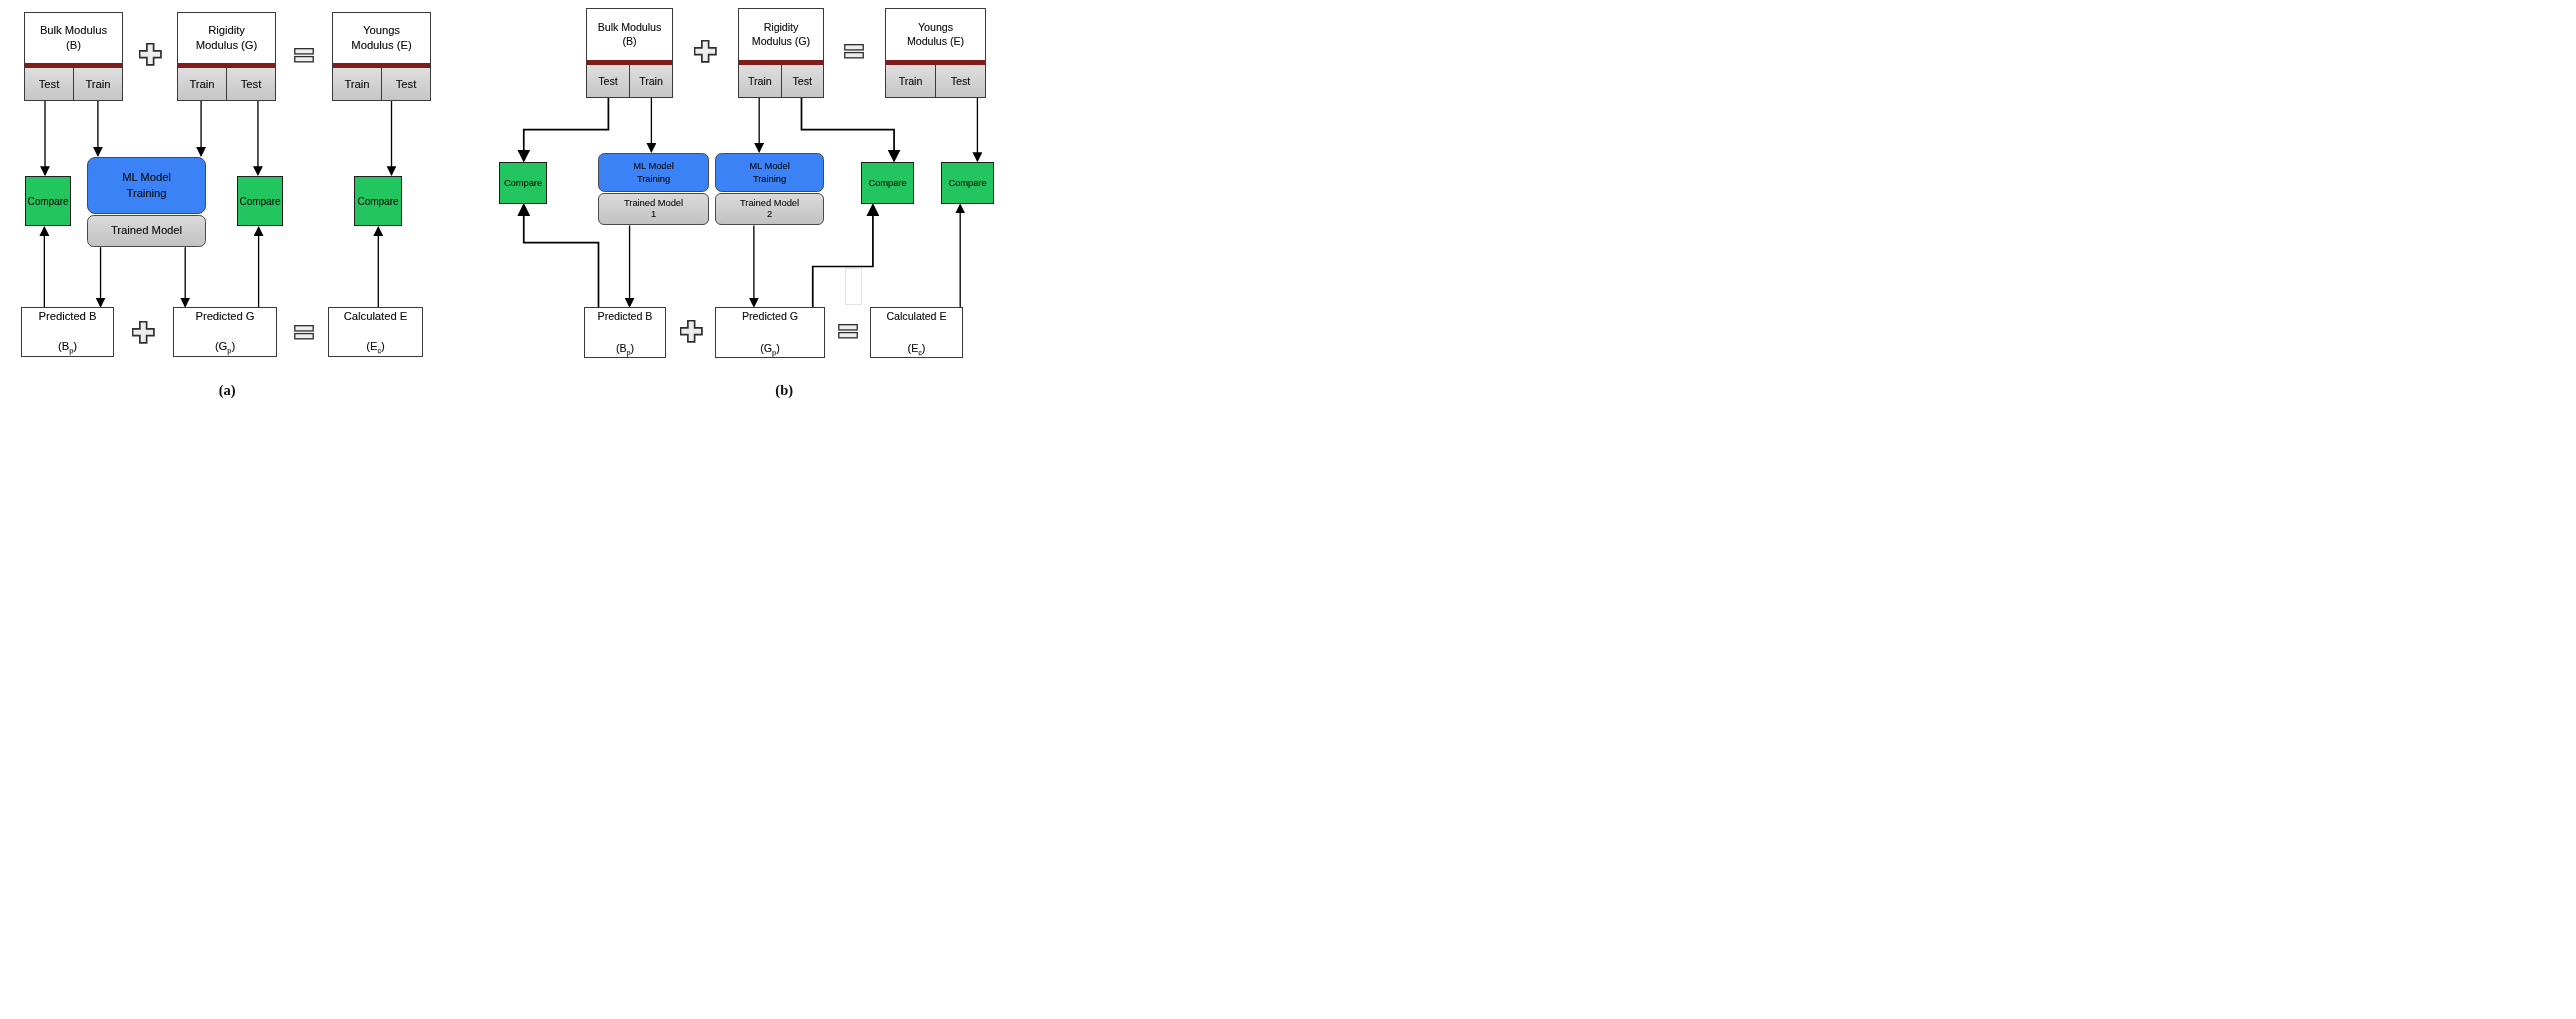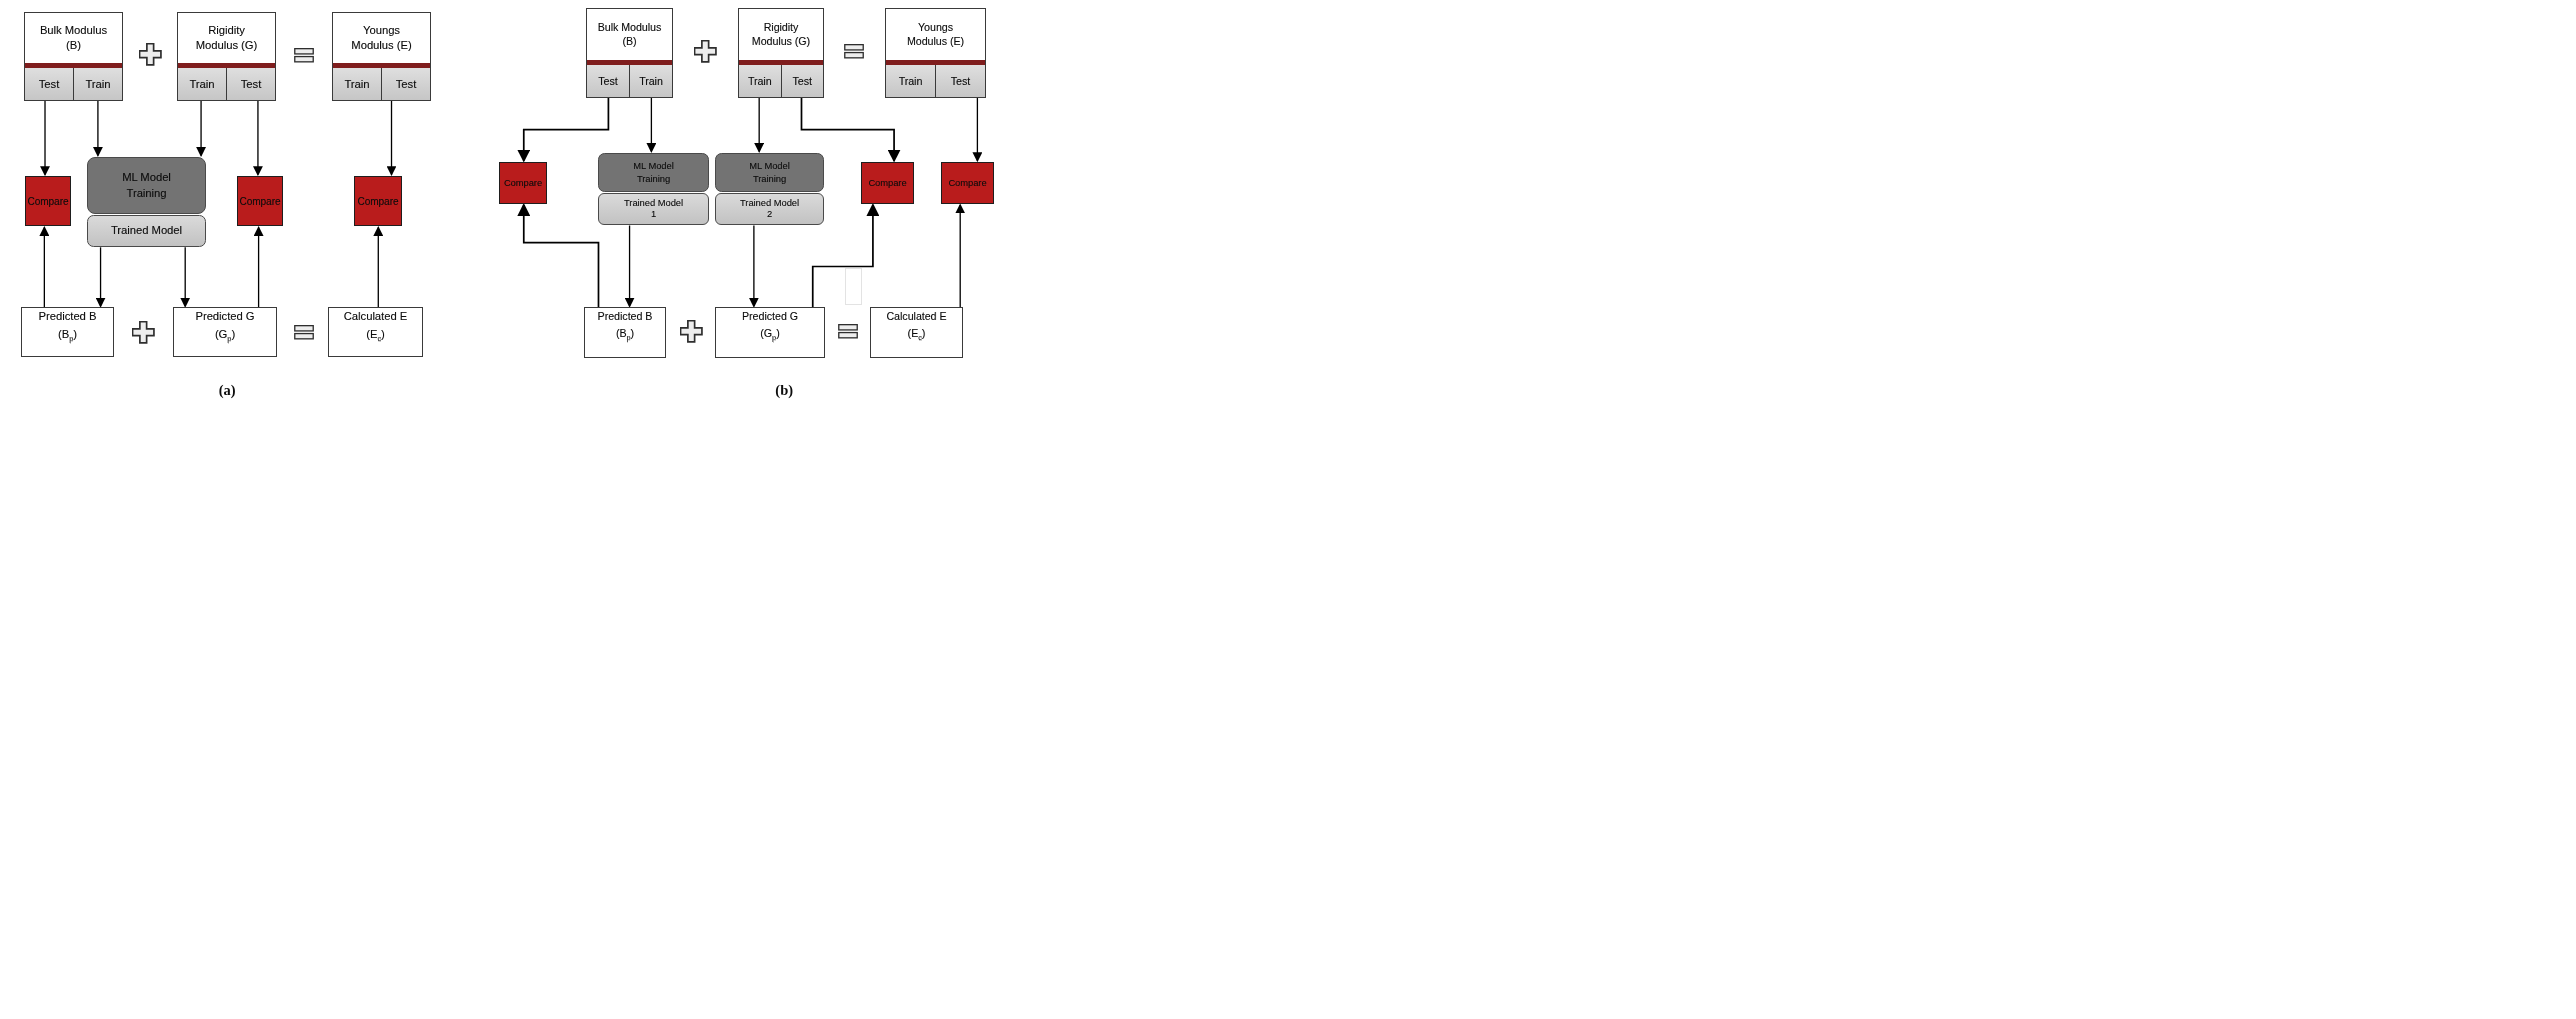--- a/index.html
+++ b/index.html
@@ -13,36 +13,36 @@
   .mod-title{display:flex;flex-direction:column;justify-content:center;align-items:center;
              text-align:center;font-size:11.2px;line-height:1.3;height:50px}
   .pb .mod-title{font-size:10.6px;height:51px}
   .mod-cells{display:flex;height:32px;border-top:5px solid #7f1d1d}
   .pb .mod-cells{height:32px}
   .cell{flex:1;display:flex;align-items:center;justify-content:center;font-size:11.2px;
         background:linear-gradient(180deg,#dfdfdf 0%,#cdcdcd 70%,#c6c6c6 100%)}
   .pb .cell{font-size:10.6px}
   .cell + .cell{border-left:1px solid #3a3a3a}
   
-  .cmp{border:0.9px solid #1e1e1e;background:#b91c1c;display:flex;align-items:center;
+  .cmp{border:0.9px solid #1e1e1e;background:#22c55e;display:flex;align-items:center;
        justify-content:center;font-size:10px}
   .pb-cmp{font-size:9.3px}
   
-  .ml{border:0.9px solid #4a4a4a;border-radius:8px;background:#737373;display:flex;
+  .ml{border:0.9px solid #4a4a4a;border-radius:8px;background:#3b82f6;display:flex;
       flex-direction:column;align-items:center;justify-content:center;
       font-size:11.2px;line-height:1.35}
   .ml.pb2{font-size:9.3px;border-radius:6.6px}
   .tr{border:0.9px solid #4a4a4a;border-radius:6.6px;
       background:linear-gradient(180deg,#dadada 0%,#c2c2c2 100%);display:flex;
       flex-direction:column;align-items:center;justify-content:center;text-align:center;
       font-size:11.2px;line-height:1.2}
   .tr.pb2{font-size:9.3px;border-radius:6px}
   
   .res{border:1px solid #3a3a3a;background:#fff;display:flex;flex-direction:column;
-       align-items:center;justify-content:flex-start;text-align:center;font-size:11.2px;line-height:1.6}
+       align-items:center;justify-content:space-between;text-align:center;font-size:11.2px;line-height:1.6}
   .pb-res{font-size:10.6px}
   .res sub{font-size:7.3px;line-height:0}
   
   .op{display:flex;align-items:center;justify-content:center}
   
   .plabel{font-family:"Liberation Serif",serif;font-weight:700;font-size:14.5px;text-shadow:none}
   
   .artifact{background:#ffffff;border:0.7px solid #e3e3e3}
 </style>
 </head>

